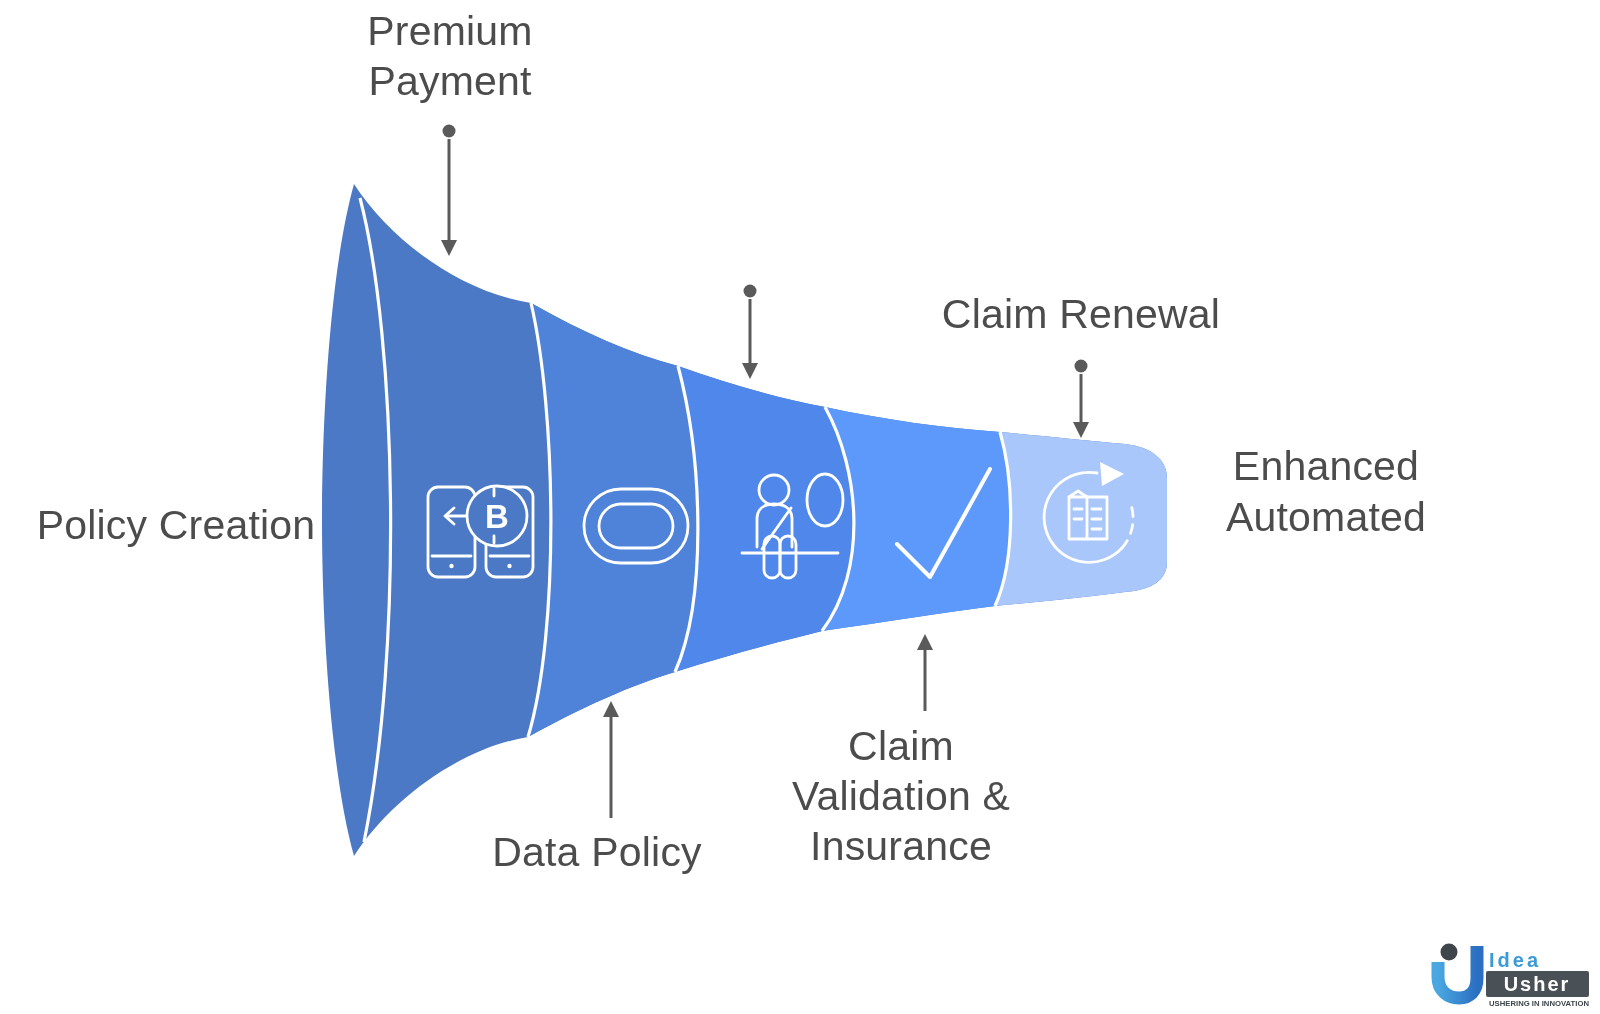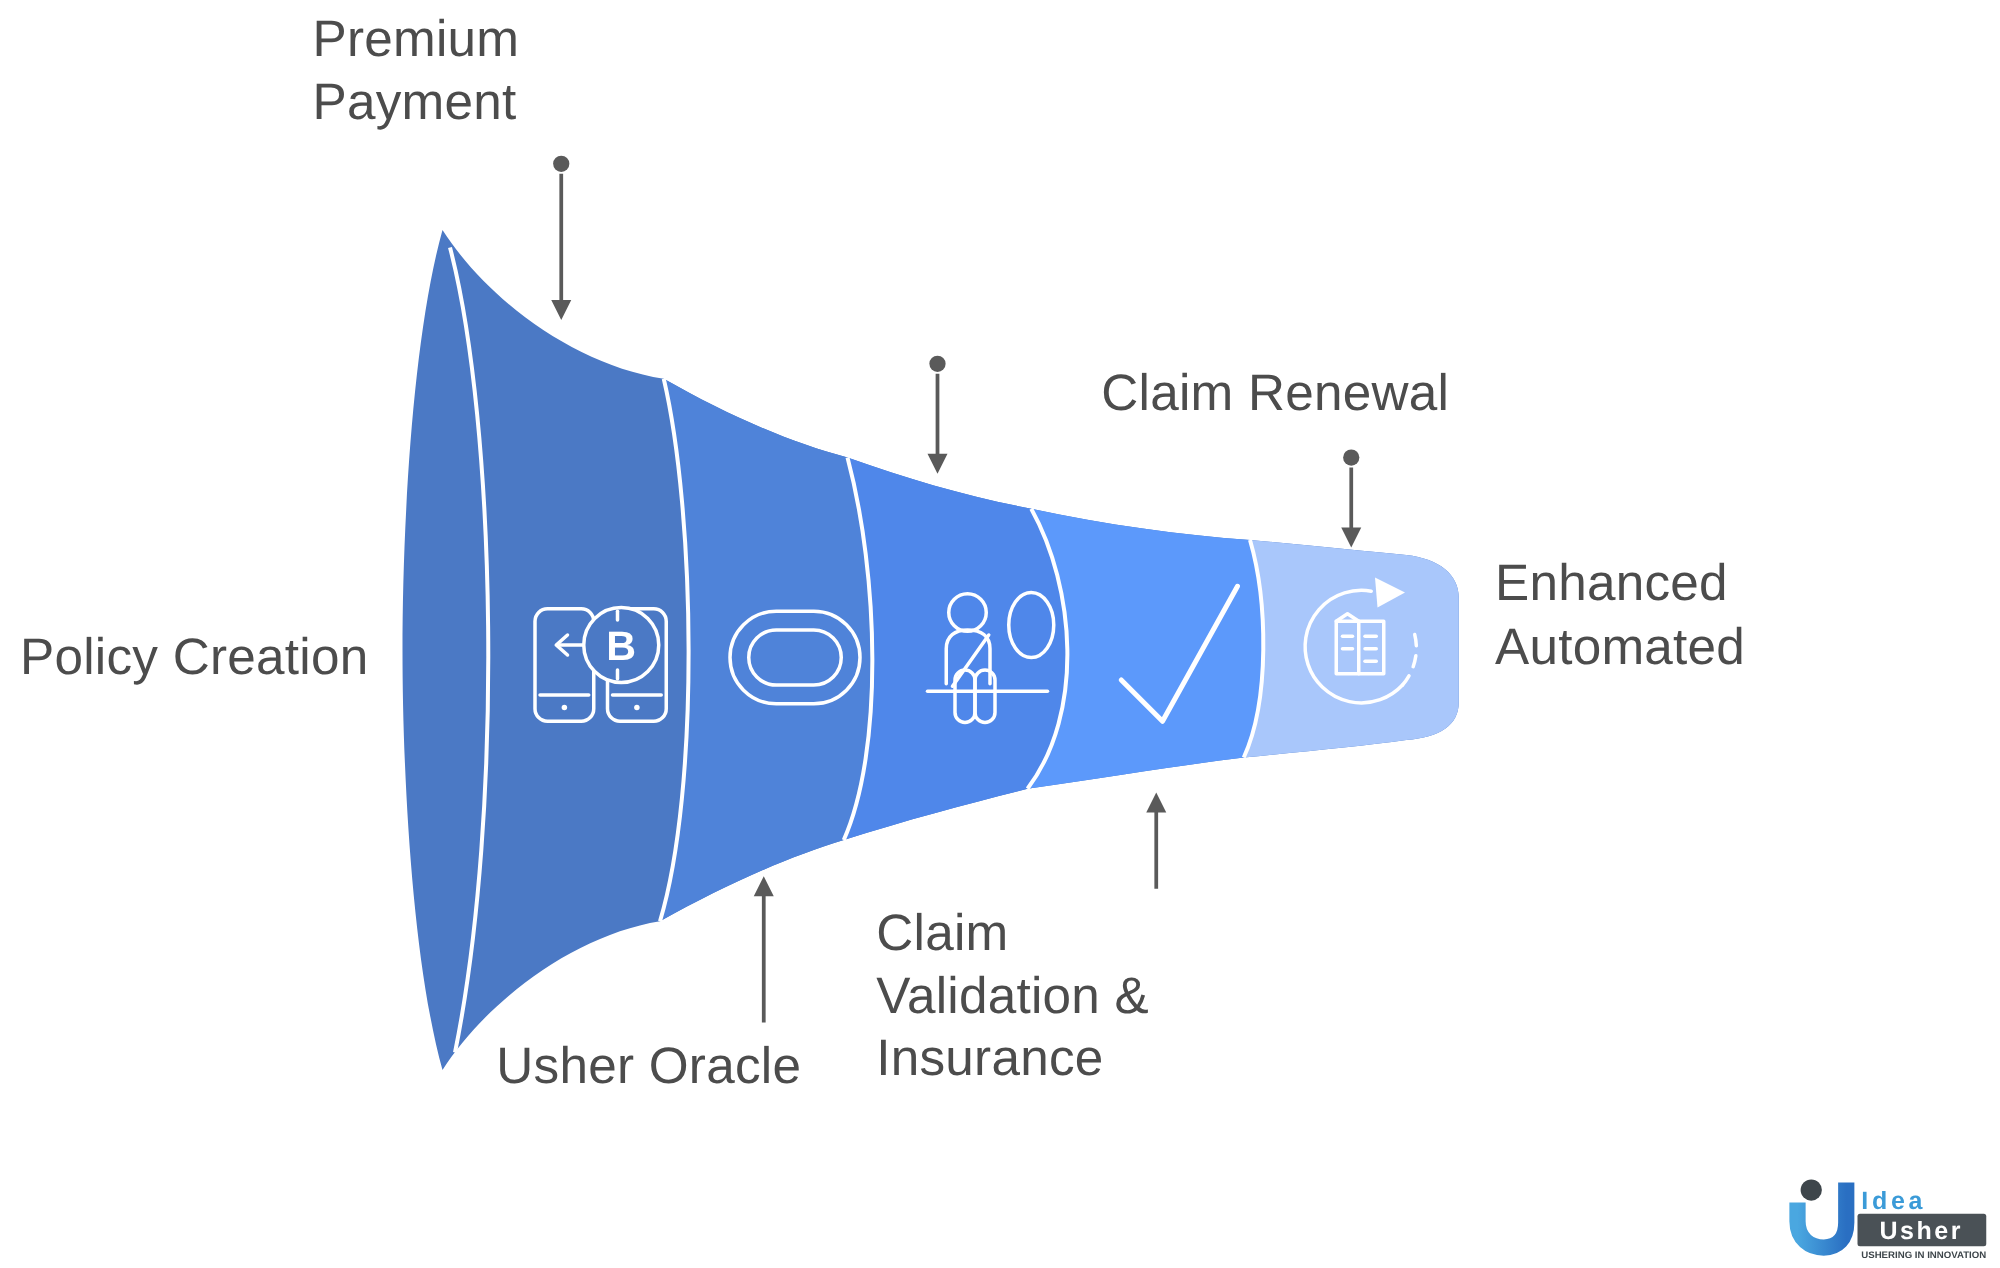--- a/index.html
+++ b/index.html
@@ -9,26 +9,26 @@
     background:#ffffff;
     overflow:hidden;
     font-family:"Liberation Sans", sans-serif;
   }
   #funnel-svg{position:absolute;left:0;top:0;}
   .label{
     position:absolute;
     font-size:41px;
     line-height:50px;
     color:#4c4c4c;
-    text-align:left;
+    text-align:center;
     width:400px;
     letter-spacing:0.2px;
   }
   .label .ln{display:block;}
-  .label.left-align{text-align:left;}
+  .label.left-align{text-align:center;}
   #label-policy-creation{left:16px;top:500px;width:320px;}
   #label-premium-payment{left:250px;top:6px;}
   #label-automated-claim-trigger{left:548px;top:160px;}
   #label-policy-renewal{left:881px;top:289px;}
   #label-enhanced{left:1196px;top:441px;width:260px;line-height:51px;}
   #label-data-oracle{left:397px;top:827px;}
   #label-claim-validation{left:701px;top:721px;}
 </style>
 </head>
 <body>
@@ -194,21 +194,21 @@
   <div class="label" id="label-policy-renewal">
     <span class="ln">Claim Renewal</span>
   </div>
 
   <div class="label left-align" id="label-enhanced">
     <span class="ln">Enhanced</span>
     <span class="ln">Automated</span>
   </div>
 
   <div class="label" id="label-data-oracle">
-    <span class="ln">Usher Oracle</span>
+    <span class="ln">Data Policy</span>
   </div>
 
   <div class="label" id="label-claim-validation">
     <span class="ln">Claim</span>
     <span class="ln">Validation &amp;</span>
     <span class="ln">Insurance</span>
   </div>
 
 </div>
 

